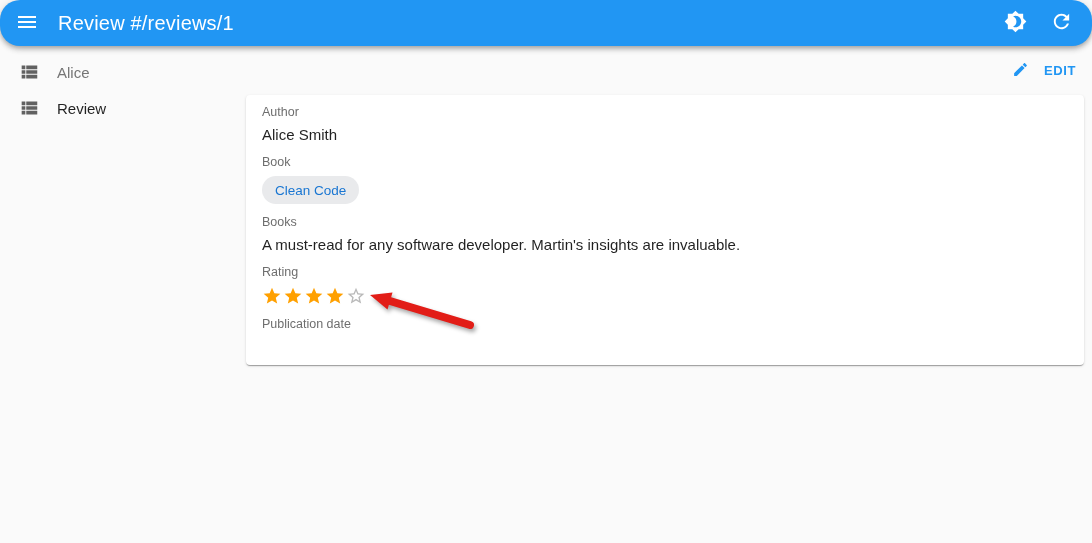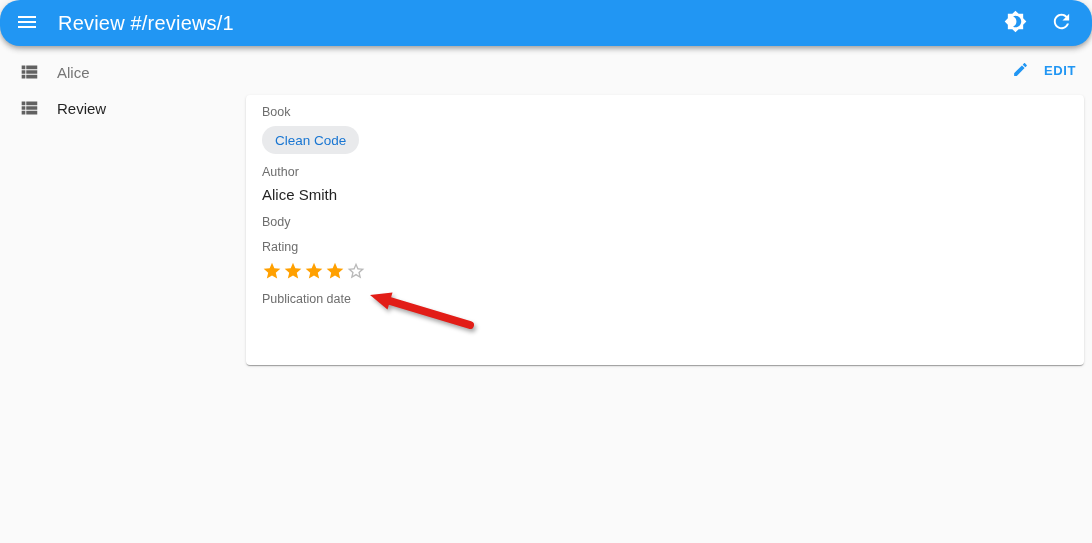--- a/index.html
+++ b/index.html
@@ -138,35 +138,36 @@
         <svg width="17" height="17" viewBox="0 0 24 24">
             <path fill="#2196f3" d="M3 17.25V21h3.75L17.81 9.94l-3.75-3.75L3 17.25zM20.71 7.04c.39-.39.39-1.02 0-1.41l-2.34-2.34c-.39-.39-1.02-.39-1.41 0l-1.83 1.83 3.75 3.75 1.83-1.83z"></path>
           </svg>
       </span>
       <span>EDIT</span>
     </button>
   </div>
 
   <section class="card">
     <div class="field">
+      <div class="field-label">Author</div>
+      <div class="field-value">Alice Smith</div>
+    </div>
+
+    <div class="field">
       <div class="field-label">Book</div>
       <div>
         <span class="chip">
           <span>Clean Code</span>
         </span>
       </div>
     </div>
 
     <div class="field">
-      <div class="field-label">Author</div>
-      <div class="field-value">Alice Smith</div>
-    </div>
-
-    <div class="field">
-      <div class="field-label">Body</div>
+      <div class="field-label">Books</div>
+      <div class="field-value">A must-read for any software developer. Martin's insights are invaluable.</div>
     </div>
 
     <div class="field">
       <div class="field-label">Rating</div>
       <div class="stars">
           <span>
             <svg width="20" height="20" viewBox="0 0 24 24">
               <path d="M12 17.27 18.18 21l-1.64-7.03L22 9.24l-7.19-.61L12 2 9.19 8.63 2 9.24l5.46 4.73L5.82 21z" fill="#FFA000"></path>
             </svg>
           </span>

